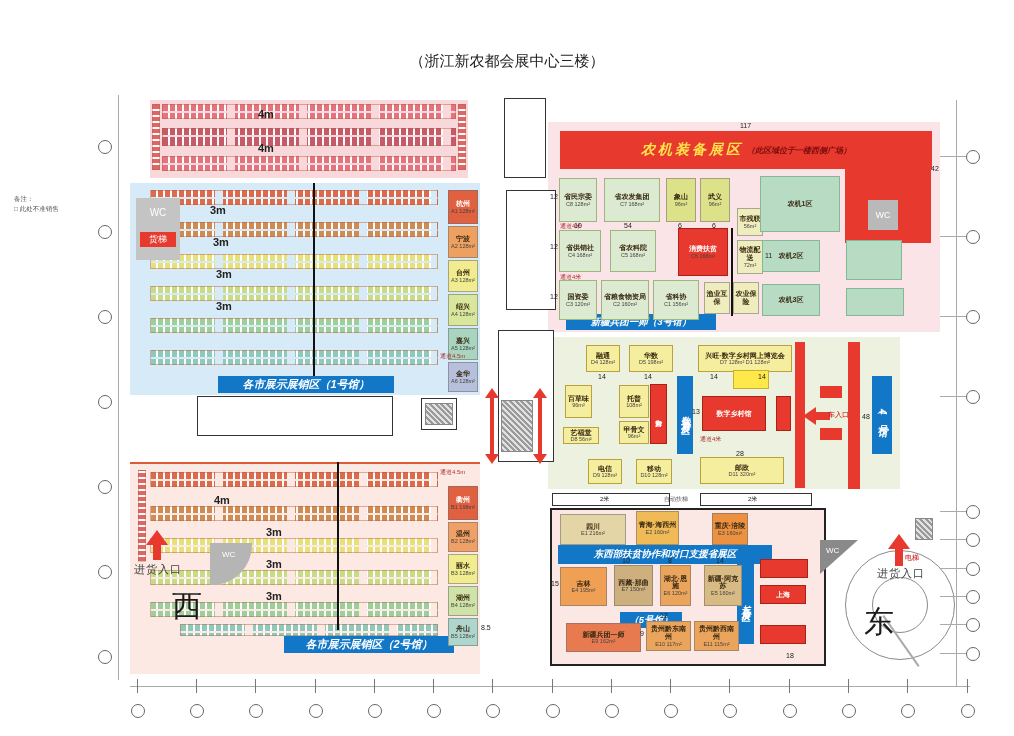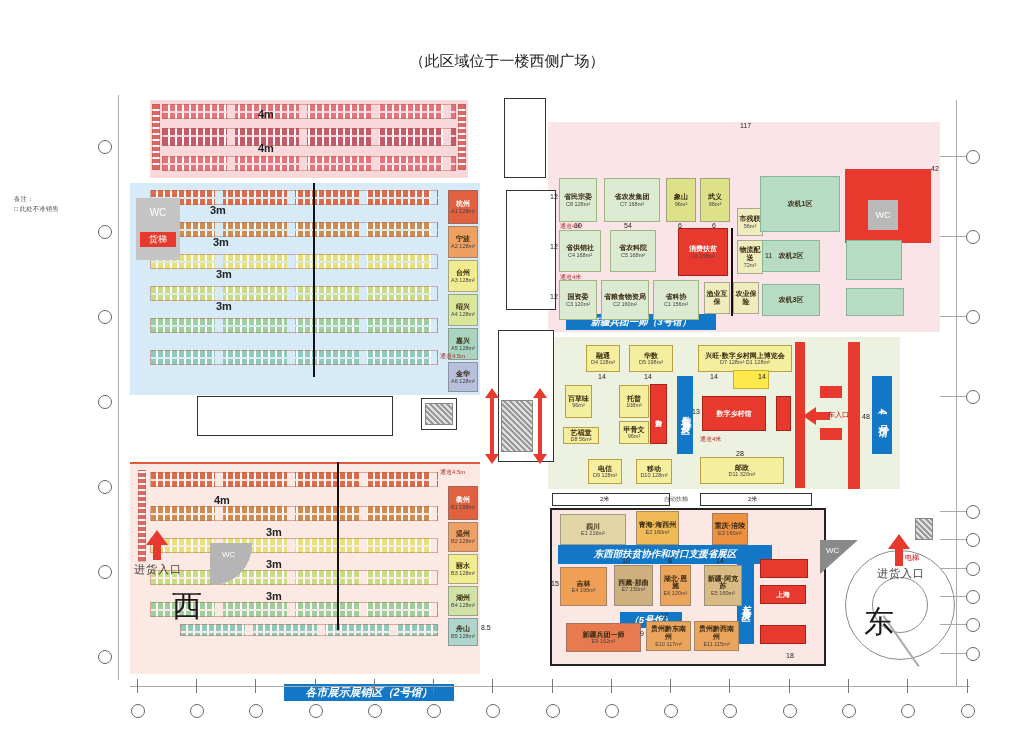--- a/index.html
+++ b/index.html
@@ -27,21 +27,21 @@
   .blk{position:absolute;border:1px solid rgba(110,110,110,.55);box-sizing:border-box;display:flex;flex-direction:column;
        align-items:center;justify-content:center;text-align:center;color:#3a2a12;padding:1px;overflow:hidden;line-height:1.1;}
   .blk .b-name{font-size:7px;font-weight:600;}
   .blk .b-code{font-size:5.5px;color:#444;}
   
   .lbl{position:absolute;font-size:7px;color:#222;white-space:nowrap;}
   
   .banner{position:absolute;background:#1377c8;color:#fff;font-style:italic;font-weight:bold;text-align:center;
           display:flex;align-items:center;justify-content:center;box-sizing:border-box;}
   .banner-h1{left:218px;top:376px;width:176px;height:17px;font-size:11px;}
-  .banner-h2{left:284px;top:636px;width:170px;height:17px;font-size:11px;margin-top:48px;}
+  .banner-h2{left:284px;top:636px;width:170px;height:17px;font-size:11px;}
   .banner-h3{left:566px;top:314px;width:150px;height:16px;font-size:9.5px;}
   .banner-ew{left:558px;top:545px;width:214px;height:19px;font-size:9.5px;}
   .banner-h5{left:620px;top:612px;width:62px;height:16px;font-size:9.5px;}
   .vbanner{writing-mode:vertical-lr;letter-spacing:2px;}
   .banner-dg{left:677px;top:376px;width:16px;height:78px;font-size:9px;}
   .banner-h4{left:872px;top:376px;width:20px;height:78px;font-size:10px;}
   .banner-dl{left:737px;top:562px;width:17px;height:82px;font-size:9px;}
   .banner-mach{left:560px;top:131px;width:372px;height:38px;background:#e8392e;color:#ffe34a;
                font-size:14px;font-weight:bold;font-style:italic;letter-spacing:3px;}
   .banner-mach .note{font-size:8px;color:#7a0c0c;letter-spacing:0;margin-left:4px;}
@@ -74,21 +74,21 @@
   .legend{position:absolute;left:14px;top:194px;font-size:6.5px;color:#555;line-height:1.5;}
   .wc-tri-e{position:absolute;left:820px;top:540px;width:0;height:0;border-left:38px solid #8a8a8a;border-bottom:34px solid transparent;}
   .wc-wedge{position:absolute;left:210px;top:543px;width:42px;height:42px;background:#b5b5b5;border-radius:0 0 95% 0;}
   .wc-small-label{position:absolute;color:#fff;font-size:8px;}
 </style>
 </head>
 <body>
 
 <div id="plan">
 
-  <div class="subtitle">（此区域位于一楼西侧广场）</div>
+  <div class="subtitle">（浙江新农都会展中心三楼）</div>
 
   <div class="legend">
     <div>备注：</div>
     <div>□ 此处不准销售</div>
   </div>
 
   <div class="zone z-top"></div>
   <div class="zone z-h1"></div>
   <div class="zone z-h2"></div>
   <div class="zone z-h3"></div>
@@ -113,20 +113,24 @@
   <div class="strip" style="left:150px;top:538px;width:288px;--c:#e8e07a;--gap:#fde9e3"></div>
   <div class="strip" style="left:150px;top:570px;width:288px;--c:#c8dc86;--gap:#fde9e3"></div>
   <div class="strip" style="left:150px;top:602px;width:288px;--c:#9ccf9a;--gap:#fde9e3"></div>
   <div class="strip" style="left:180px;top:624px;width:258px;height:12px;--c:#8fc9bc;--gap:#fde9e3"></div>
   <div class="vstrip" style="left:138px;top:470px;height:92px"></div>
 
   <div class="bline" style="left:313px;top:183px;width:2px;height:194px"></div>
   <div class="bline" style="left:337px;top:462px;width:2px;height:168px"></div>
   <div class="bline" style="left:731px;top:228px;width:2px;height:88px"></div>
 
+  <div class="banner banner-mach">
+    <span>农机装备展区</span>
+    <span class="note">（此区域位于一楼西侧广场）</span>
+  </div>
   <div class="redbar" style="left:845px;top:169px;width:86px;height:74px"></div>
   <div class="wcbox" style="left:868px;top:200px;width:30px;height:30px;line-height:30px;font-size:9px">WC</div>
 
   <div class="wcbox" style="left:136px;top:198px;width:44px;height:62px;background:#c4c4c4">
     <div style="line-height:30px">WC</div>
   </div>
   <div class="chip" style="left:140px;top:232px;width:36px;height:15px">货梯</div>
 
   <div class="crect" style="left:504px;top:98px;width:42px;height:80px"></div>
   <div class="crect" style="left:506px;top:190px;width:50px;height:120px"></div>
@@ -147,20 +151,21 @@
   <div class="hatch" style="left:501px;top:400px;width:32px;height:52px"></div>
 
   <div class="redbar" style="left:795px;top:342px;width:10px;height:146px"></div>
   <div class="redbar" style="left:848px;top:342px;width:12px;height:147px"></div>
   <div class="redbar" style="left:820px;top:386px;width:22px;height:12px"></div>
   <div class="redbar" style="left:820px;top:428px;width:22px;height:12px"></div>
   <div class="ahead-left" style="left:803px;top:407px"></div>
   <div class="ashaft-v" style="left:816px;top:412px;width:14px;height:8px"></div>
   <div class="lbl" style="left:828px;top:410px;font-size:7px;color:#c00">车入口</div>
 
+  <div class="banner banner-h1">各市展示展销区（1号馆）</div>
   <div class="banner banner-h2">各市展示展销区（2号馆）</div>
   <div class="banner banner-h3">新疆兵团一师（3号馆）</div>
   <div class="banner banner-ew">东西部扶贫协作和对口支援省展区</div>
   <div class="banner banner-h5">（5号馆）</div>
   <div class="banner vbanner banner-dg">数字乡村展区</div>
   <div class="banner vbanner banner-h4">（4号馆）</div>
   <div class="banner vbanner banner-dl">长三角展区</div>
 
   <div>
 

